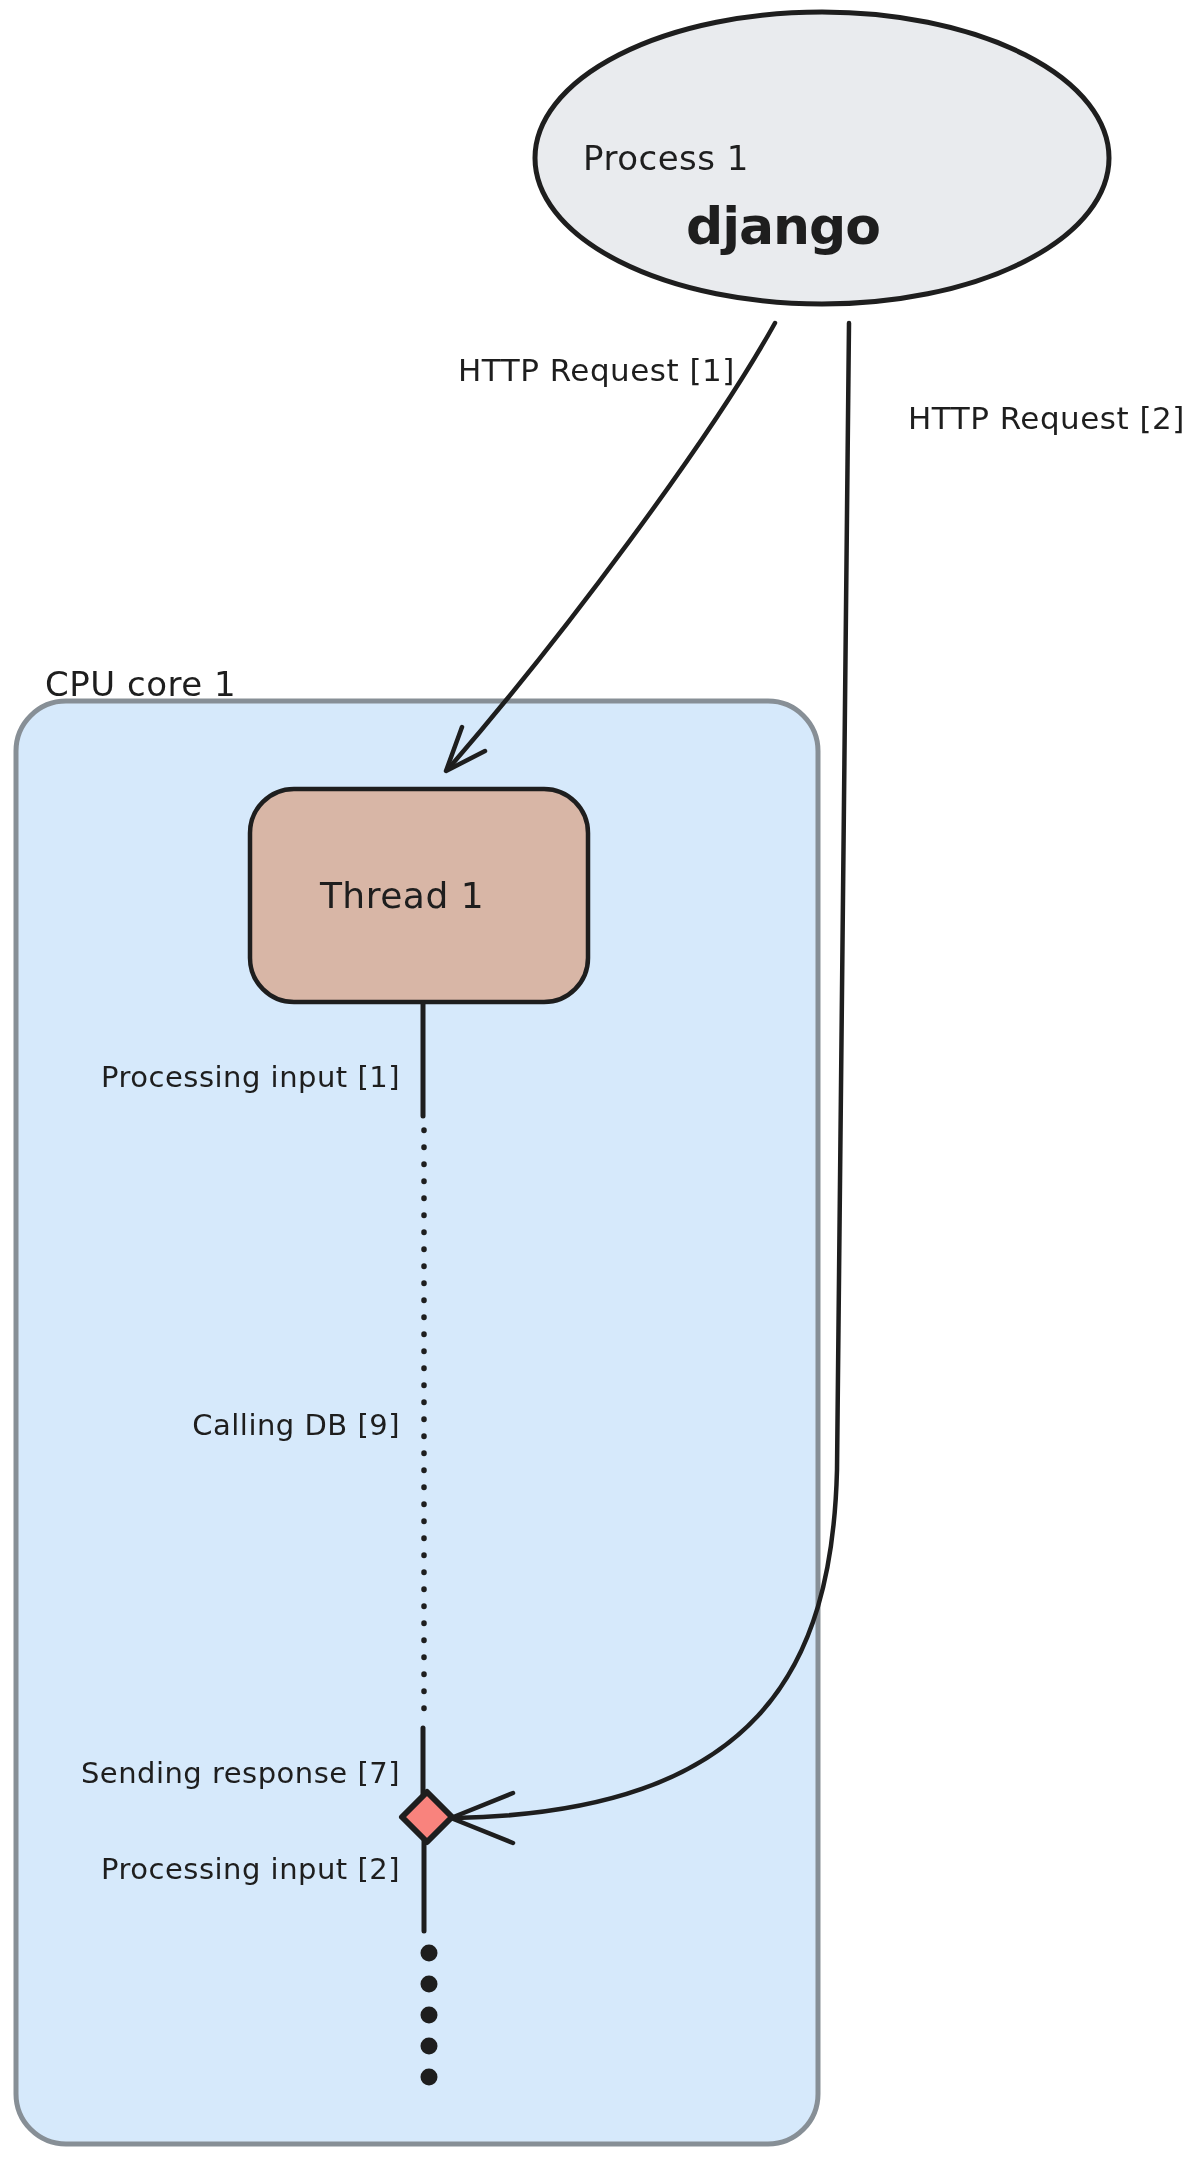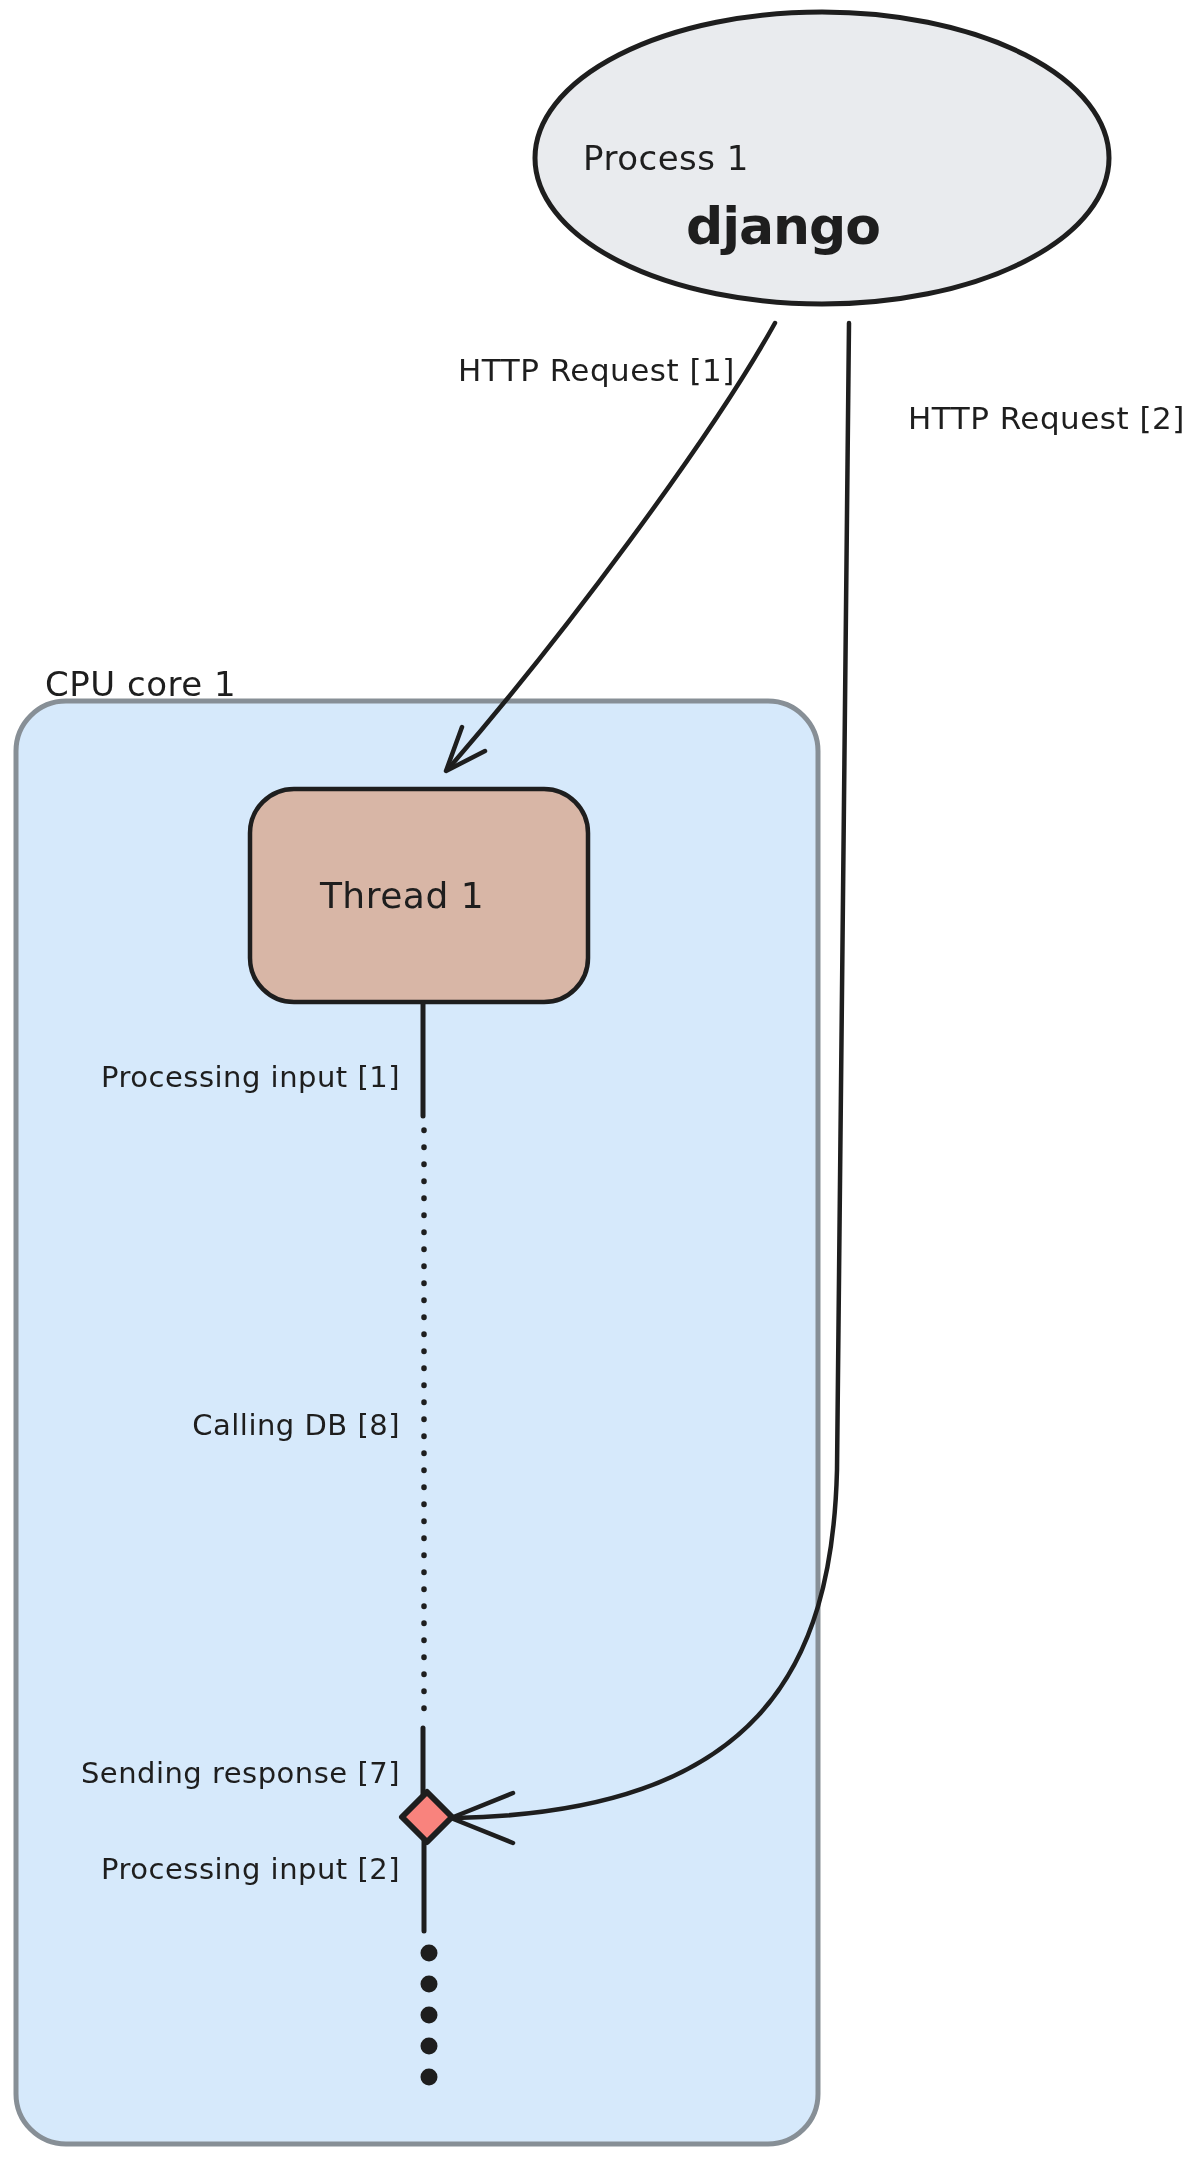--- a/index.html
+++ b/index.html
@@ -82,19 +82,19 @@
   <div class="lbl req1-label">HTTP Request [1]</div>
 
   <div class="lbl req2-label">HTTP Request [2]</div>
 
   <div class="lbl cpu-label">CPU core 1</div>
 
   <div class="lbl thread-label">Thread 1</div>
 
   <div class="lbl tl-label tl-1">Processing input [1]</div>
 
-  <div class="lbl tl-label tl-2">Calling DB [8]</div>
+  <div class="lbl tl-label tl-2">Calling DB [9]</div>
 
   <div class="lbl tl-label tl-3">Sending response [7]</div>
 
   <div class="lbl tl-label tl-4">Processing input [2]</div>
 
 </div>
 
 </body></html>

